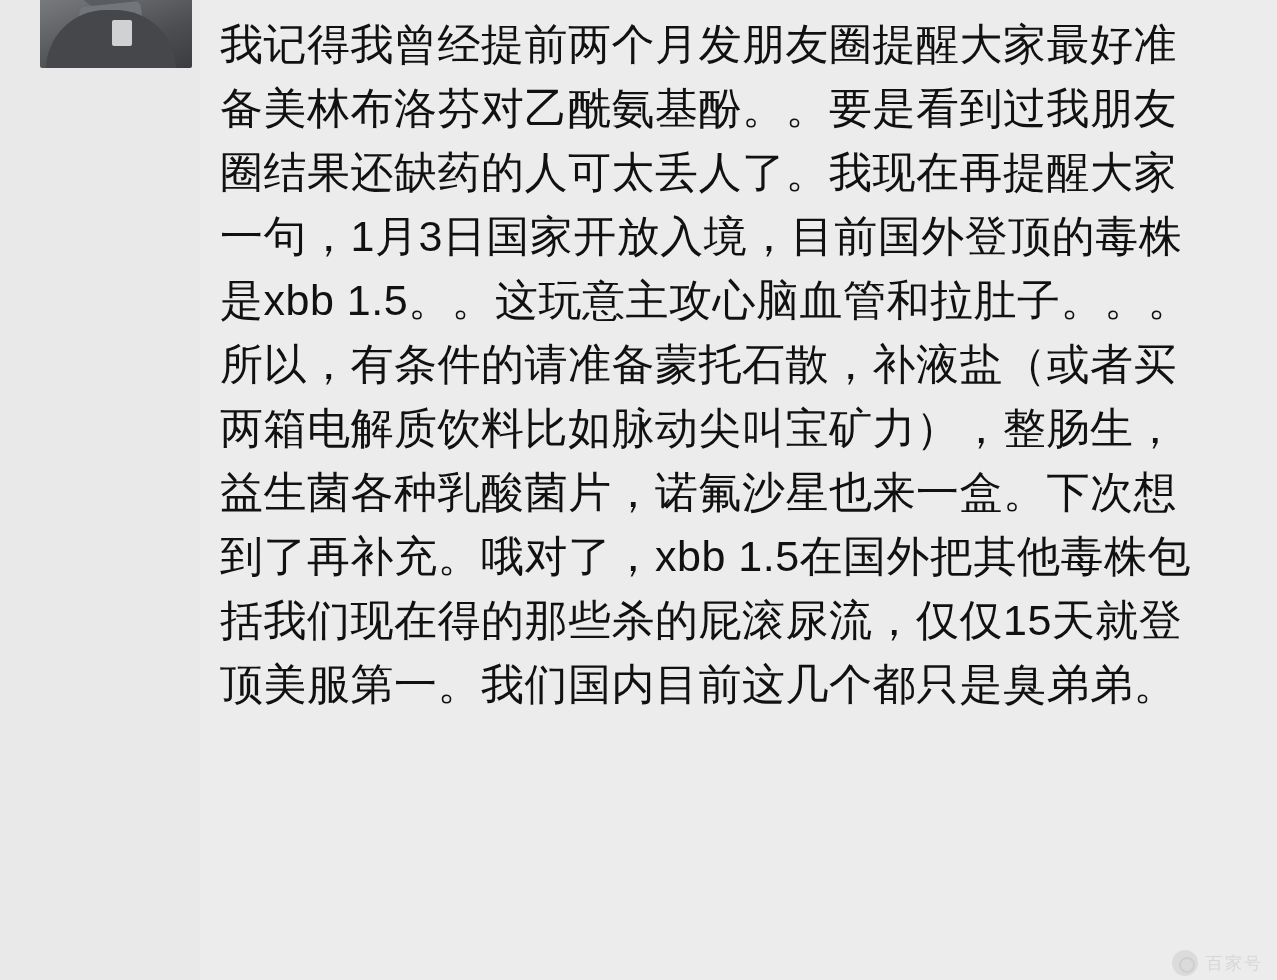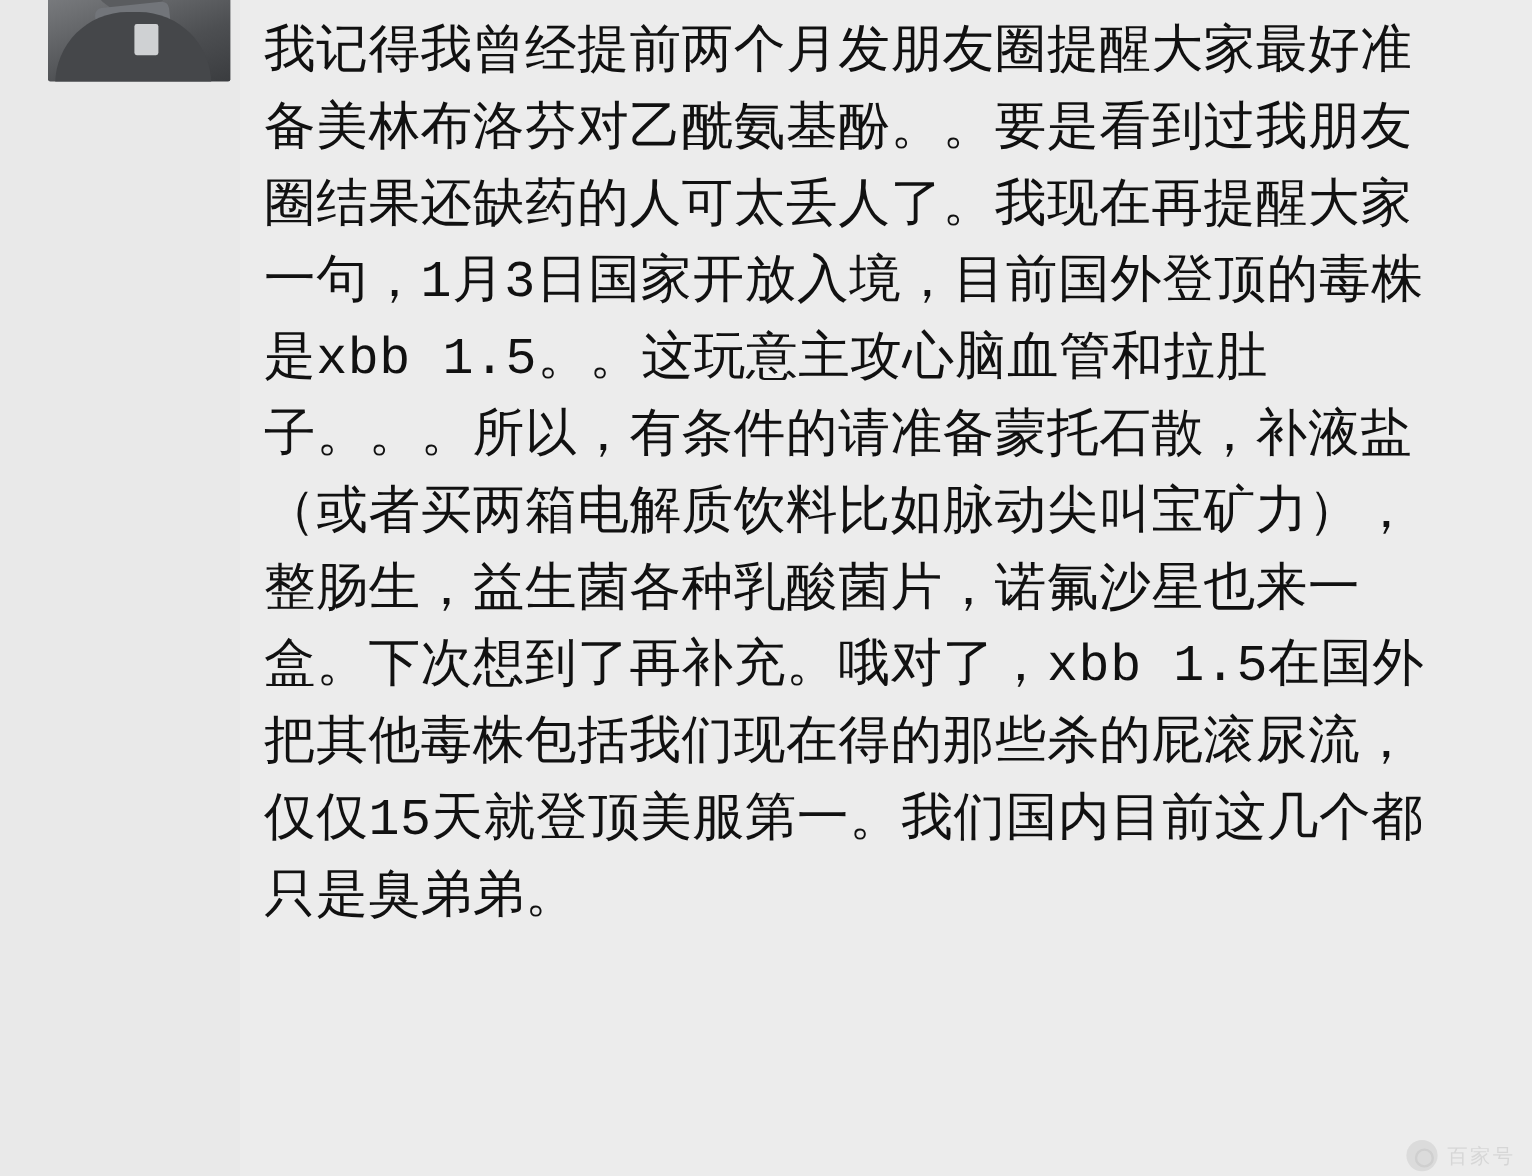--- a/index.html
+++ b/index.html
@@ -83,21 +83,21 @@
     top: 0;
     width: 1077px;
     height: 980px;
     background: #ececec;
   }
   .bubble-text {
     position: absolute;
     left: 20px;
     top: 12px;
     width: 1000px;
-    font-family: Liberation Mono, monospace;
+    font-family: Liberation Sans, sans-serif;
     font-size: 43px;
     line-height: 64px;
     color: #111111;
     letter-spacing: 0.5px;
     white-space: pre-wrap;
     word-break: break-all;
   }
   .watermark {
     position: absolute;
     right: 14px;

